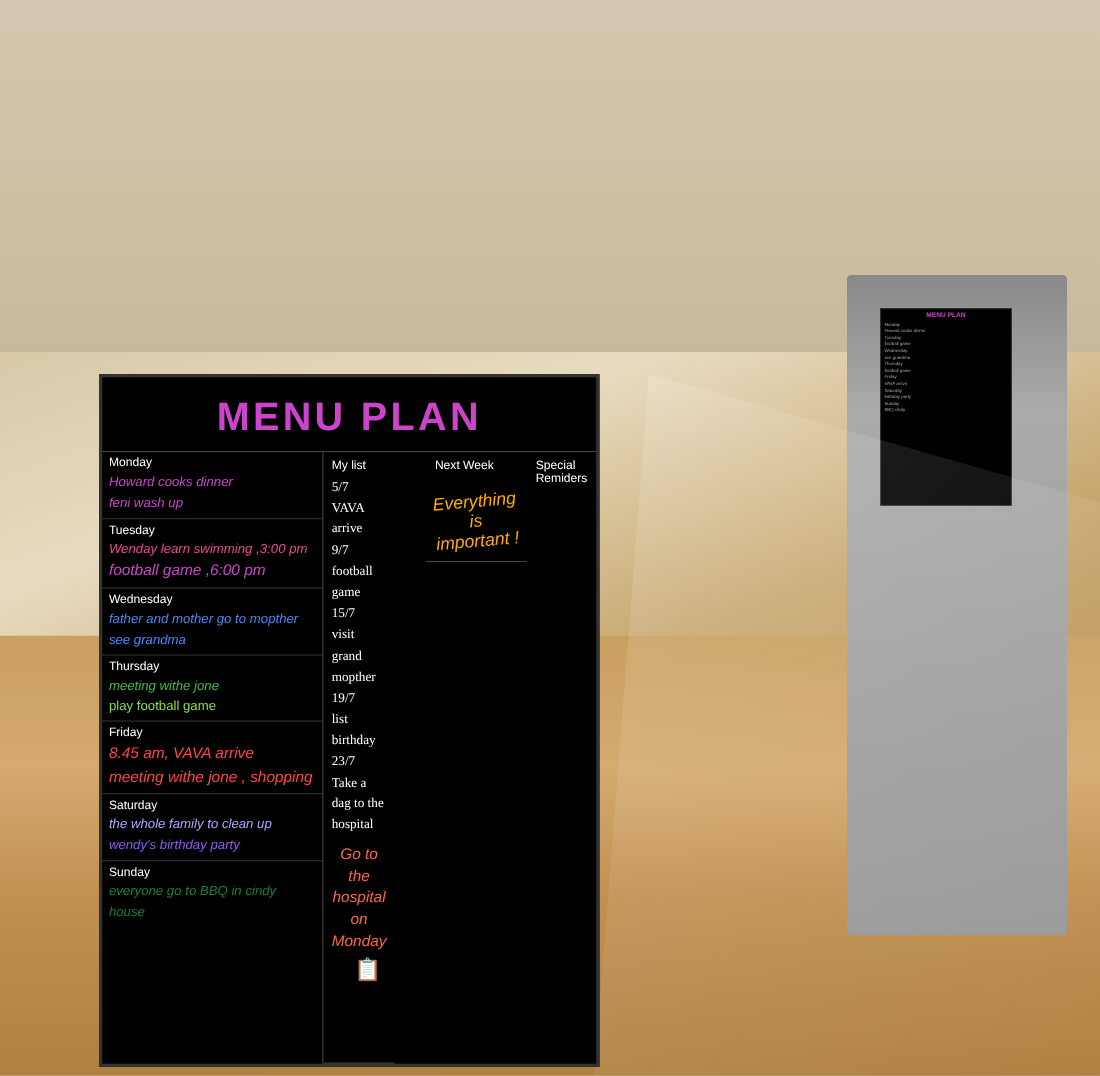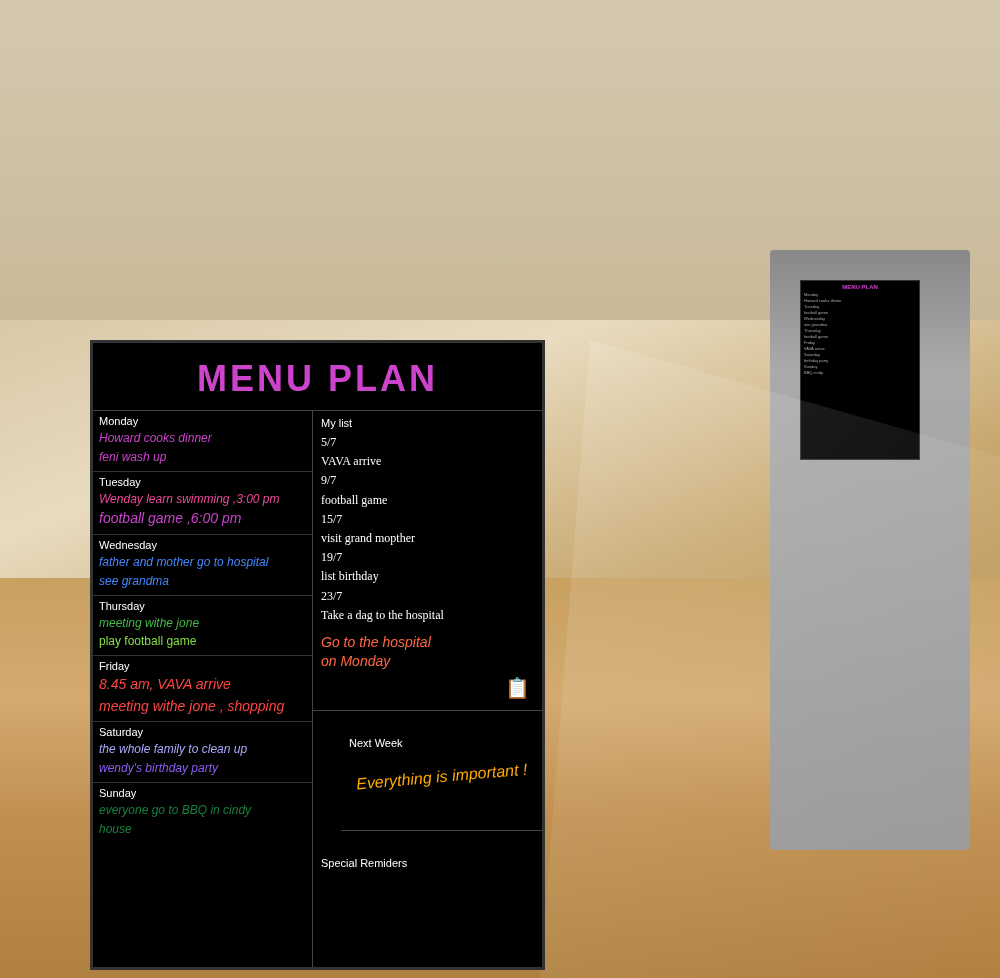--- a/index.html
+++ b/index.html
@@ -124,22 +124,21 @@
       font-family: 'Comic Sans MS', cursive, sans-serif;
       font-size: 12px;
       line-height: 1.4;
       padding: 1px 0;
     }
 
     
     .right-column {
       flex: 1;
       display: flex;
-      flex-direction: column;
-      gap: 20px;
+      flex-direction: row;
     }
 
     .my-list-section {
       flex: 1;
       padding: 6px 8px;
       border-bottom: 1px solid #444;
     }
 
     .section-label {
       color: #fff;
@@ -152,20 +151,21 @@
       font-size: 12px;
       line-height: 1.6;
       font-family: Liberation Serif, serif;
     }
 
     .go-to-hospital {
       color: #ff6644;
       font-family: 'Comic Sans MS', cursive, sans-serif;
       font-size: 14px;
       font-style: italic;
+      text-align: center;
       margin-top: 8px;
       line-height: 1.4;
     }
 
     .clipboard-icon {
       text-align: right;
       font-size: 20px;
       color: #888;
       padding: 4px;
     }
@@ -239,21 +239,21 @@
       </div>
 
       <div class="day-section">
         <div class="day-label">Tuesday</div>
         <div class="day-entry tuesday-text1">Wenday learn swimming ,3:00 pm</div>
         <div class="day-entry tuesday-text2">football game ,6:00 pm</div>
       </div>
 
       <div class="day-section">
         <div class="day-label">Wednesday</div>
-        <div class="day-entry wednesday-text">father and mother go to hospital</div>
+        <div class="day-entry wednesday-text">father and mother go to mopther</div>
         <div class="day-entry wednesday-text">see grandma</div>
       </div>
 
       <div class="day-section">
         <div class="day-label">Thursday</div>
         <div class="day-entry thursday-text1">meeting withe jone</div>
         <div class="day-entry thursday-text2">play football game</div>
       </div>
 
       <div class="day-section">

